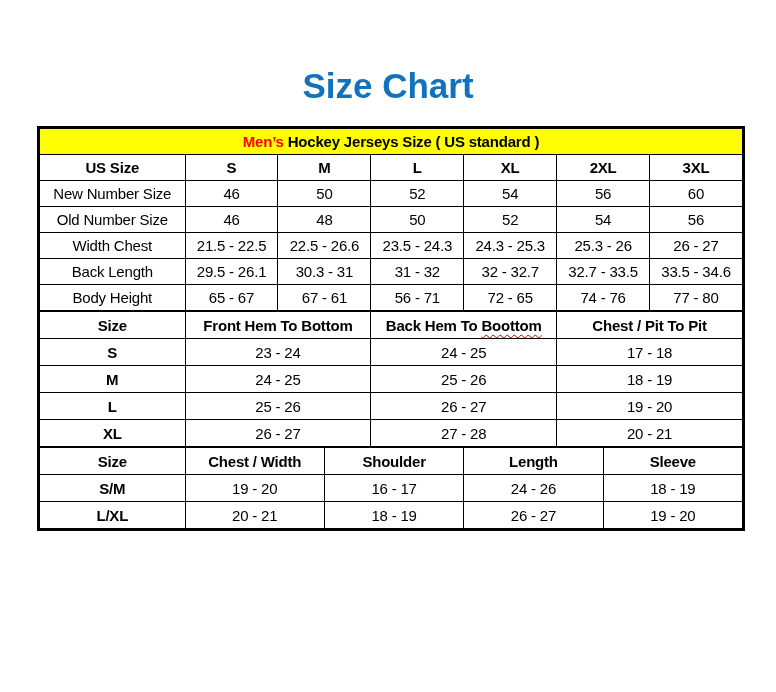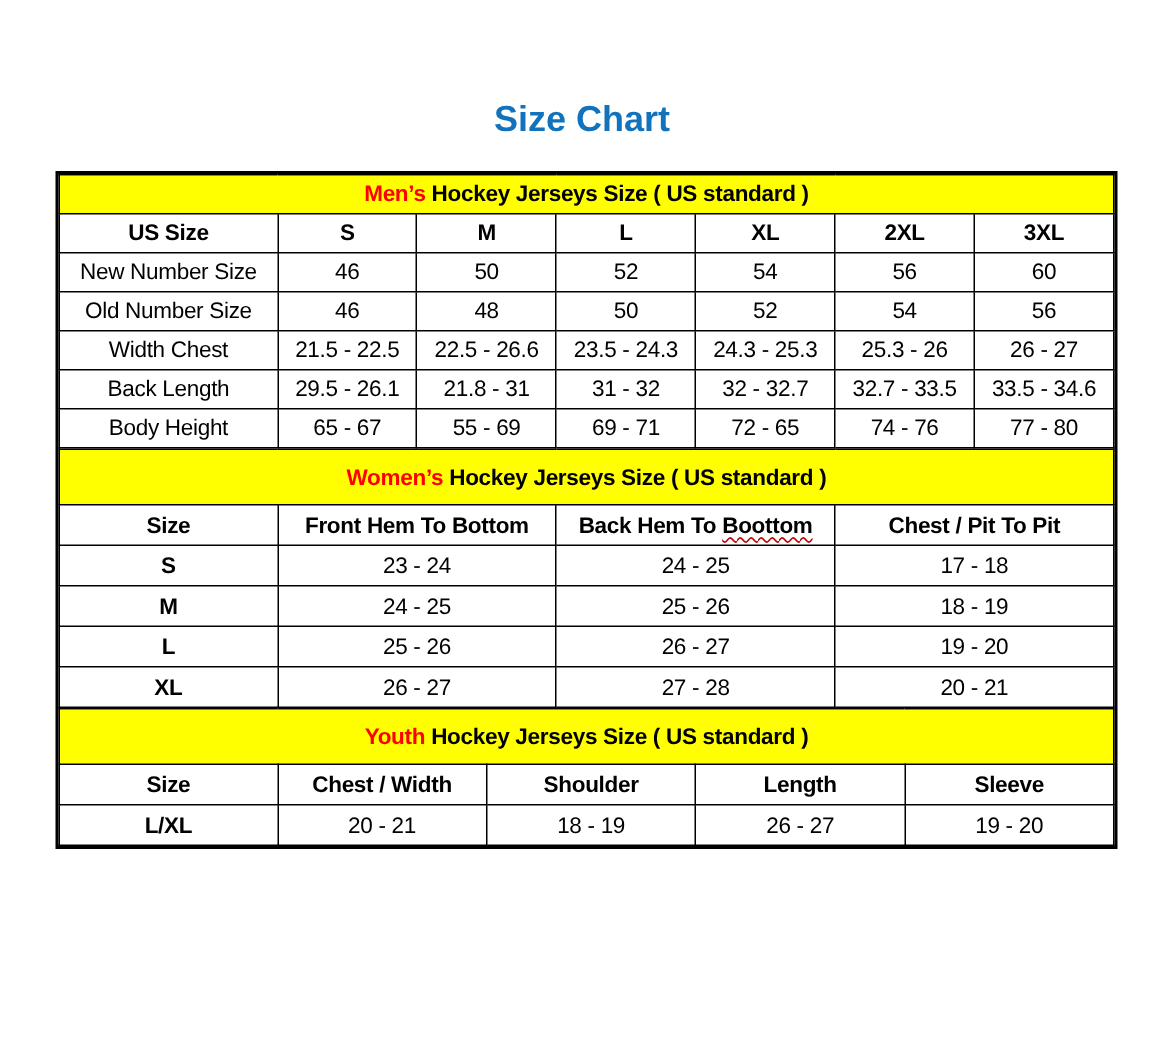--- a/index.html
+++ b/index.html
@@ -9,21 +9,21 @@
     width: 776px;
     height: 692px;
     overflow: hidden;
     font-family: "Liberation Sans", sans-serif;
     color: #000000;
   }
   .page-title {
     margin: 66px 0 20px 0;
     text-align: center;
     color: #1272BC;
-    font-size: 24px;
+    font-size: 35px;
     font-weight: bold;
     letter-spacing: 0px;
   }
   .chart-wrap {
     margin-left: 37px;
     width: 704px;
     border: 2px solid #000000;
     margin-top: 20px;
   }
   table.size-table {
@@ -119,50 +119,47 @@
         <td>21.5 - 22.5</td>
         <td>22.5 - 26.6</td>
         <td>23.5 - 24.3</td>
         <td>24.3 - 25.3</td>
         <td>25.3 - 26</td>
         <td>26 - 27</td>
       </tr>
       <tr>
         <td>Back Length</td>
         <td>29.5 - 26.1</td>
-        <td>21.8 - 31</td>
+        <td>30.3 - 31</td>
         <td>31 - 32</td>
         <td>32 - 32.7</td>
         <td>32.7 - 33.5</td>
         <td>33.5 - 34.6</td>
       </tr>
       <tr>
         <td>Body Height</td>
         <td>65 - 67</td>
-        <td>55 - 69</td>
-        <td>69 - 71</td>
+        <td>67 - 61</td>
+        <td>56 - 71</td>
         <td>72 - 65</td>
         <td>74 - 76</td>
         <td>77 - 80</td>
       </tr>
     </tbody>
   </table>
 
   <table class="size-table women-table">
     <colgroup>
         <col class="c-label">
         <col class="c-women">
         <col class="c-women">
         <col class="c-women">
       </colgroup>
     <tbody>
       <tr>
-        <td colspan="4" class="band"><span class="hl">Women’s</span><span> Hockey Jerseys Size ( US standard )</span></td>
-      </tr>
-      <tr>
         <th>Size</th>
         <th>Front Hem To Bottom</th>
         <th><span>Back Hem To</span> <span class="squiggle">Boottom</span></th>
         <th>Chest / Pit To Pit</th>
       </tr>
       <tr>
         <td class="label-bold">S</td>
         <td>23 - 24</td>
         <td>24 - 25</td>
         <td>17 - 18</td>
@@ -190,31 +187,35 @@
 
   <table class="size-table youth-table">
     <colgroup>
         <col class="c-label">
         <col class="c-youth">
         <col class="c-youth">
         <col class="c-youth">
         <col class="c-youth">
       </colgroup>
     <tbody>
-      <tr>
-        <td colspan="5" class="band"><span class="hl">Youth</span><span> Hockey Jerseys Size ( US standard )</span></td>
-      </tr>
       <tr>
         <th>Size</th>
         <th>Chest / Width</th>
         <th>Shoulder</th>
         <th>Length</th>
         <th>Sleeve</th>
       </tr>
       <tr>
+        <td class="label-bold">S/M</td>
+        <td>19 - 20</td>
+        <td>16 - 17</td>
+        <td>24 - 26</td>
+        <td>18 - 19</td>
+      </tr>
+      <tr>
         <td class="label-bold">L/XL</td>
         <td>20 - 21</td>
         <td>18 - 19</td>
         <td>26 - 27</td>
         <td>19 - 20</td>
       </tr>
     </tbody>
   </table>
 
 </div>

